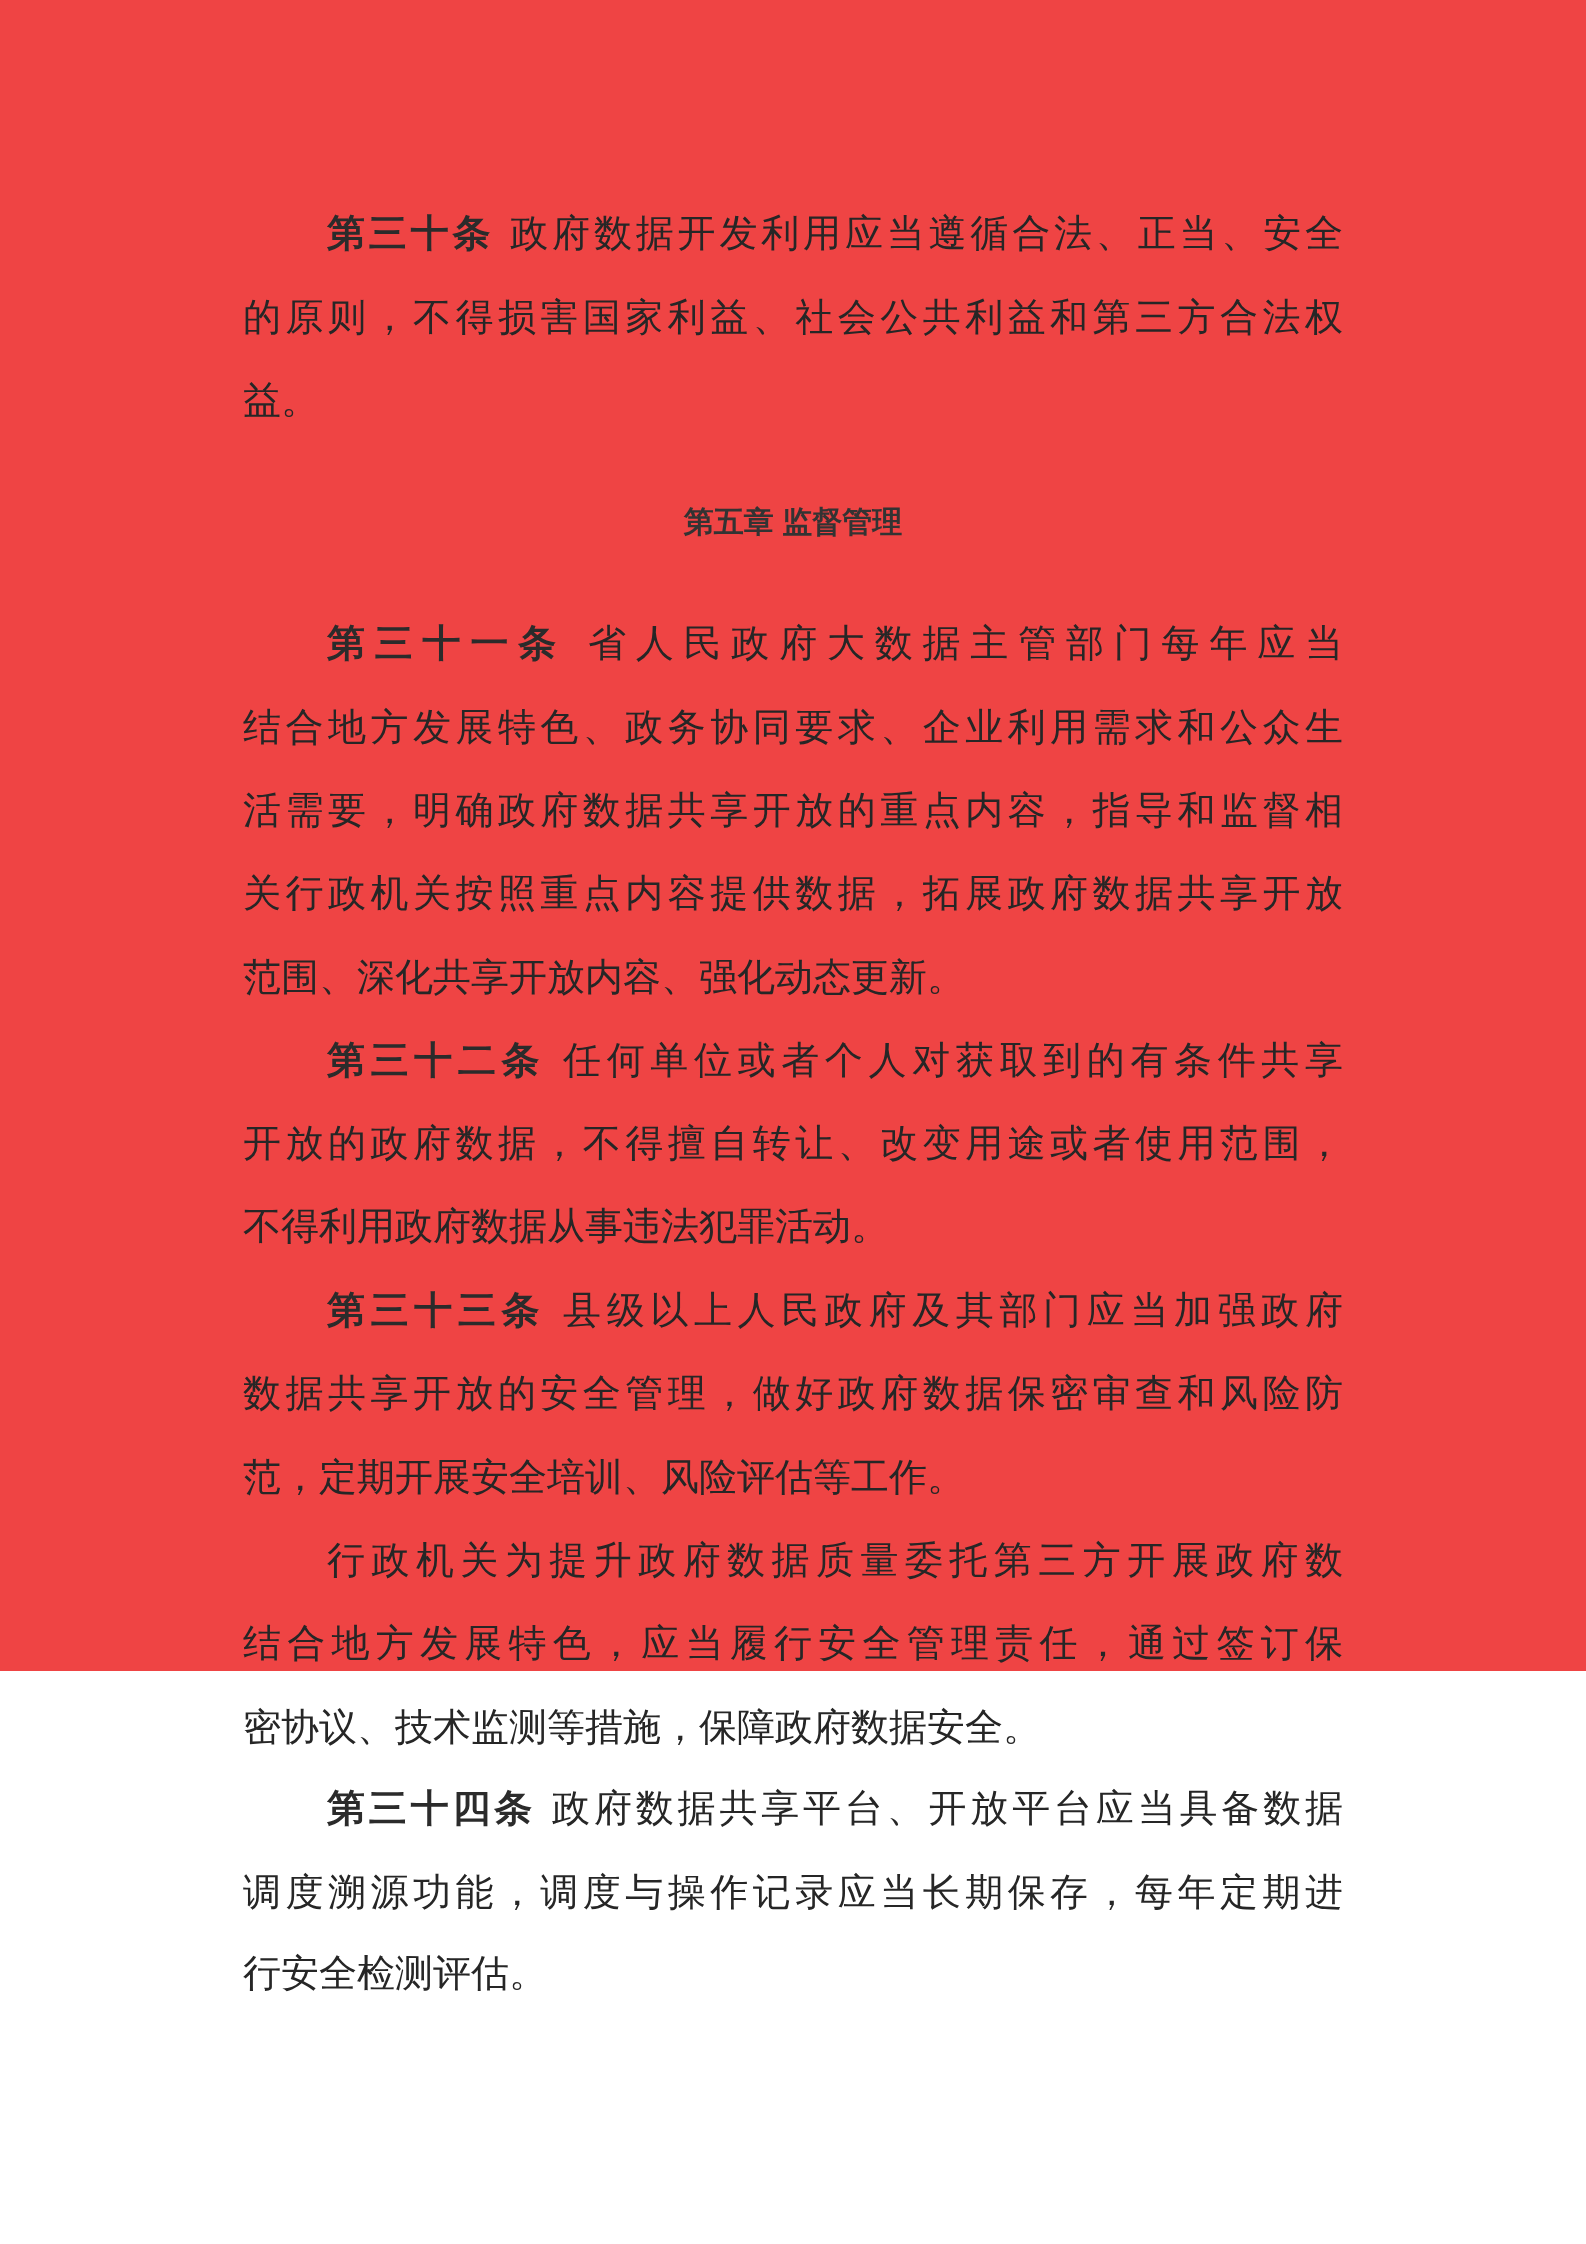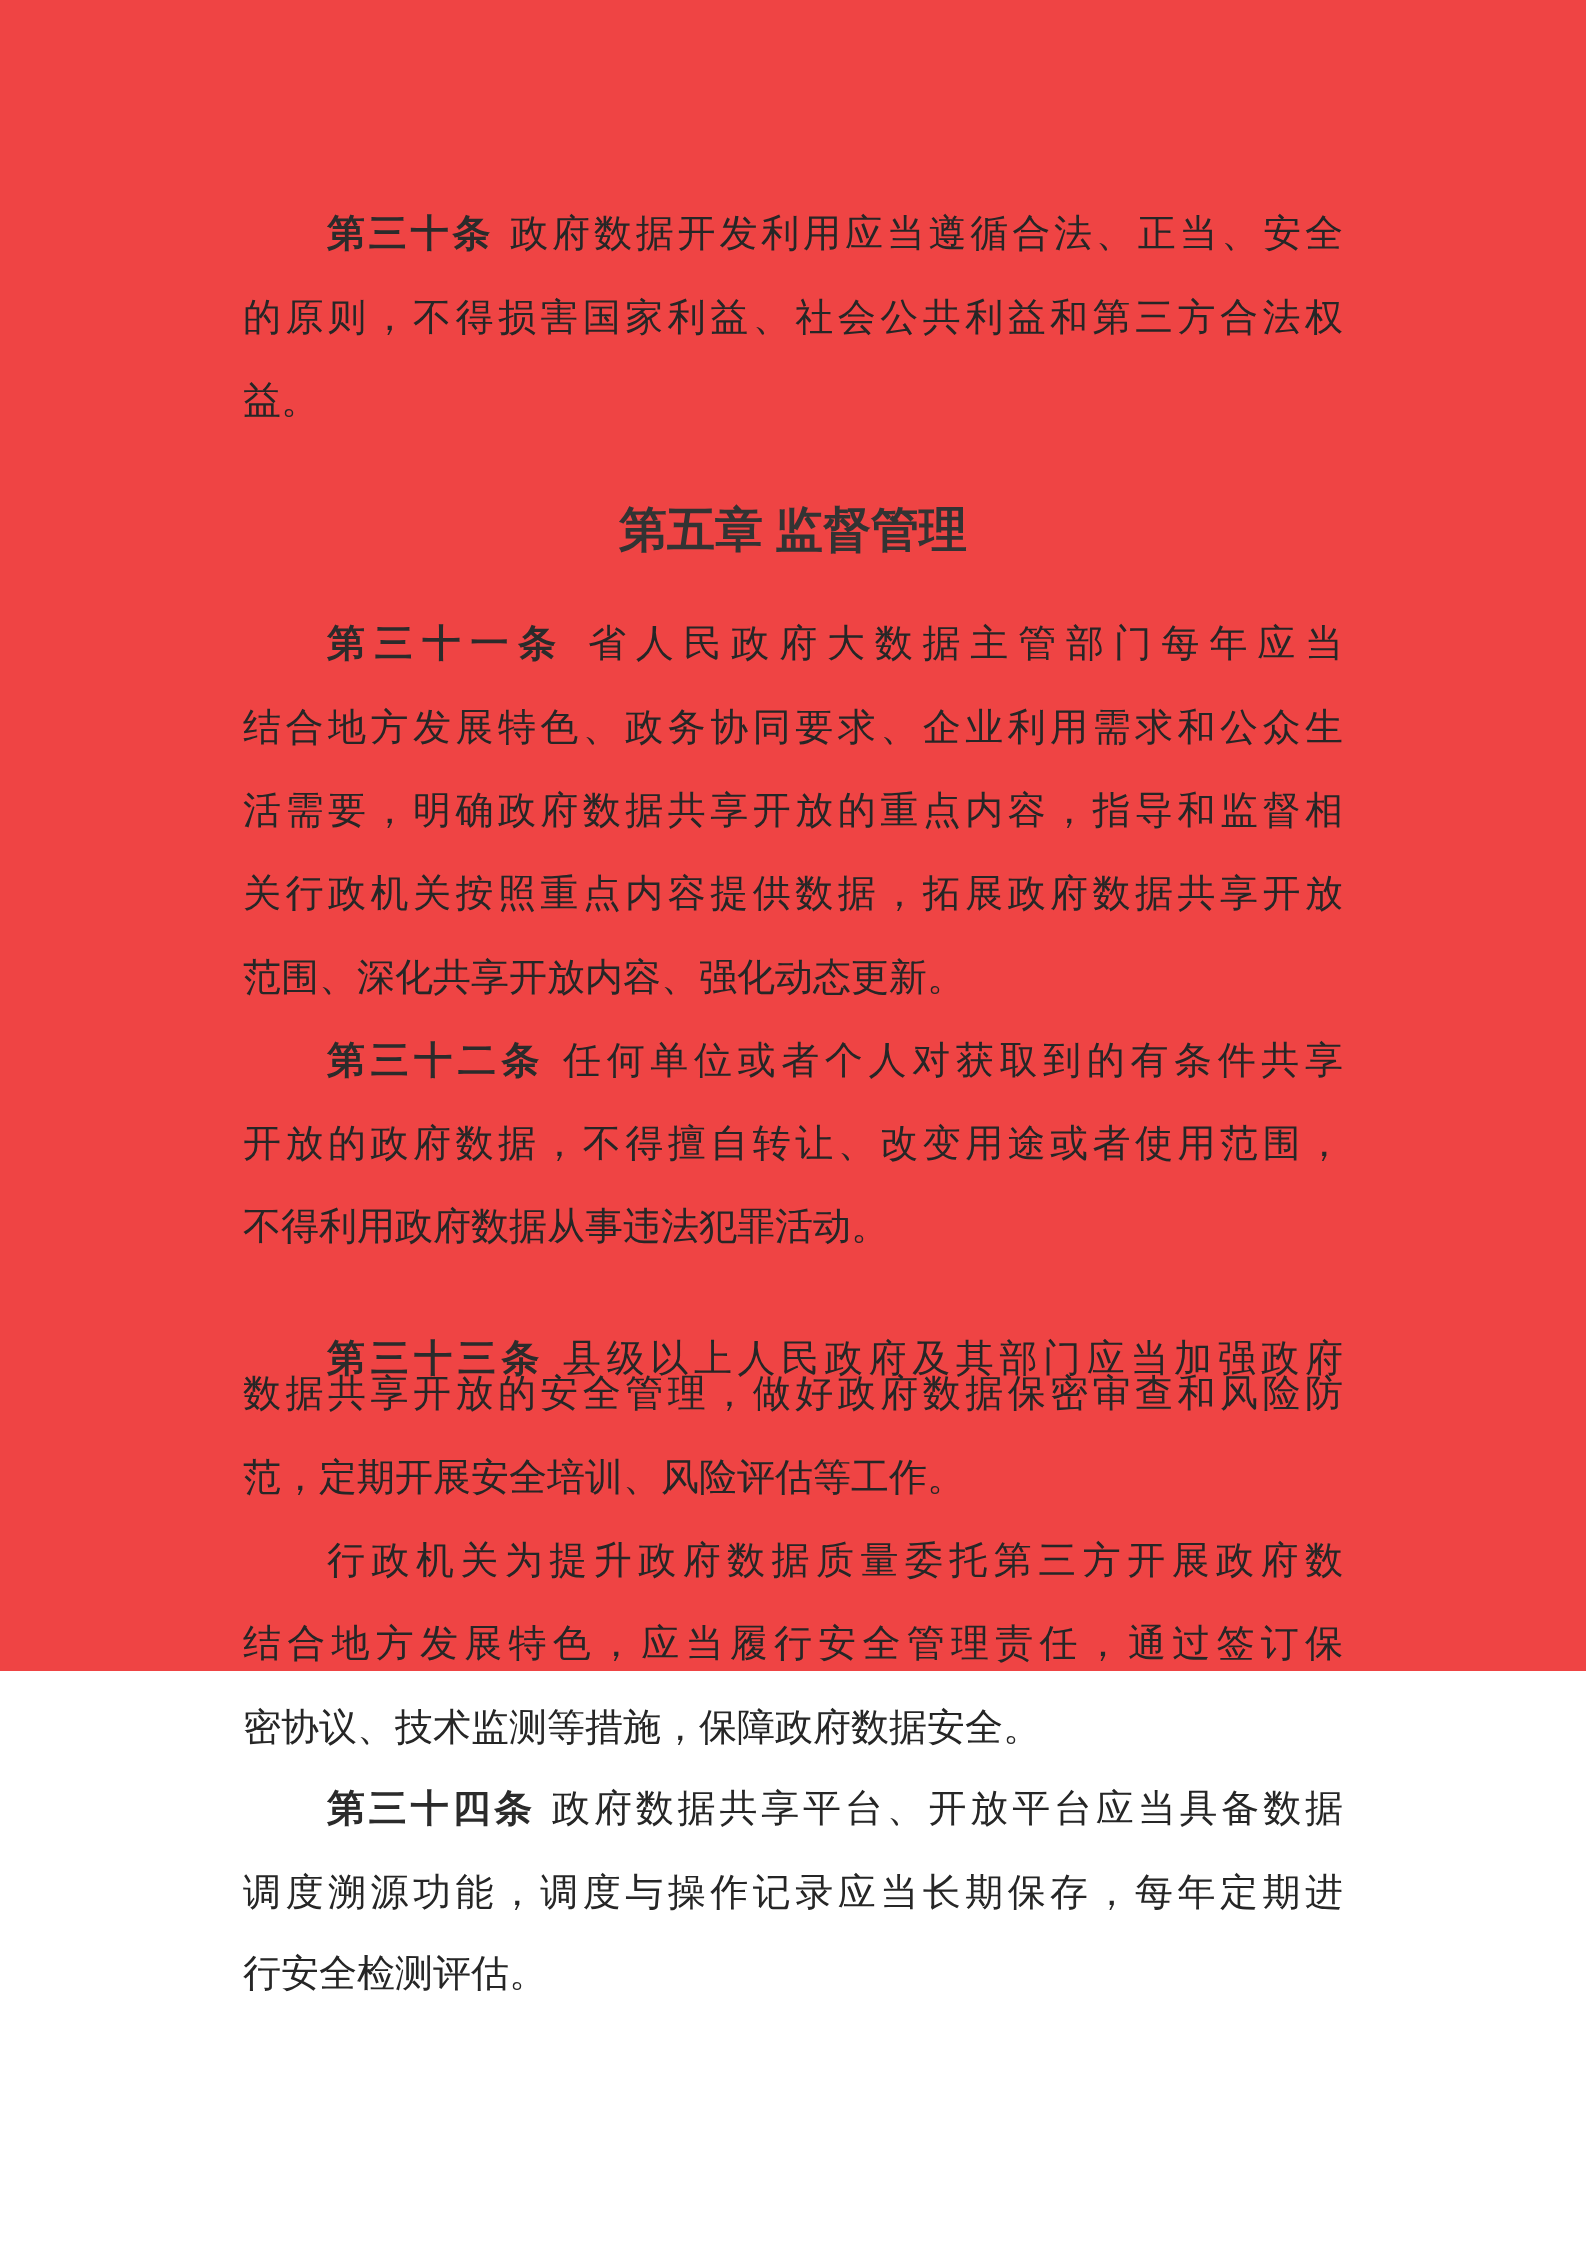--- a/index.html
+++ b/index.html
@@ -27,25 +27,24 @@
     font-size: 38px;
   }
   .heading {
     position: absolute;
     left: 243px;
     width: 1100px;
     top: 496px;
     height: 52px;
     line-height: 52px;
     text-align: center;
-    font-family: Liberation Serif, serif;
+    font-family: Liberation Sans, sans-serif;
     font-weight: bold;
-    font-size: 48px;
+    font-size: 30px;
     color: #333333;
-    margin-top: 8px;
   }
 </style>
 </head>
 <body>
 
 <div class="page">
 
   <div class="line indent" style="top:207px;">
     <span class="label">第三十条</span>
     <span>政府数据开发利用应当遵循合法、正当、安全</span>
@@ -64,21 +63,21 @@
   <div class="line" style="top:867px;">关行政机关按照重点内容提供数据，拓展政府数据共享开放</div>
   <div class="line last" style="top:951px;">范围、深化共享开放内容、强化动态更新。</div>
 
   <div class="line" style="top:1117px;">开放的政府数据，不得擅自转让、改变用途或者使用范围，</div>
   <div class="line indent" style="top:1034px;">
     <span class="label">第三十二条</span>
     <span>任何单位或者个人对获取到的有条件共享</span>
   </div>
   <div class="line last" style="top:1200px;">不得利用政府数据从事违法犯罪活动。</div>
 
-  <div class="line indent" style="top:1284px;margin-top:48px;">
+  <div class="line indent" style="top:1284px;">
     <span class="label">第三十三条</span>
     <span>县级以上人民政府及其部门应当加强政府</span>
   </div>
   <div class="line" style="top:1367px;">数据共享开放的安全管理，做好政府数据保密审查和风险防</div>
   <div class="line indent" style="top:1534px;">行政机关为提升政府数据质量委托第三方开展政府数</div>
 
   <div class="line last" style="top:1451px;">范，定期开展安全培训、风险评估等工作。</div>
   <div class="line" style="top:1617px;">结合地方发展特色，应当履行安全管理责任，通过签订保</div>
   <div class="line last" style="top:1701px;">密协议、技术监测等措施，保障政府数据安全。</div>
 

